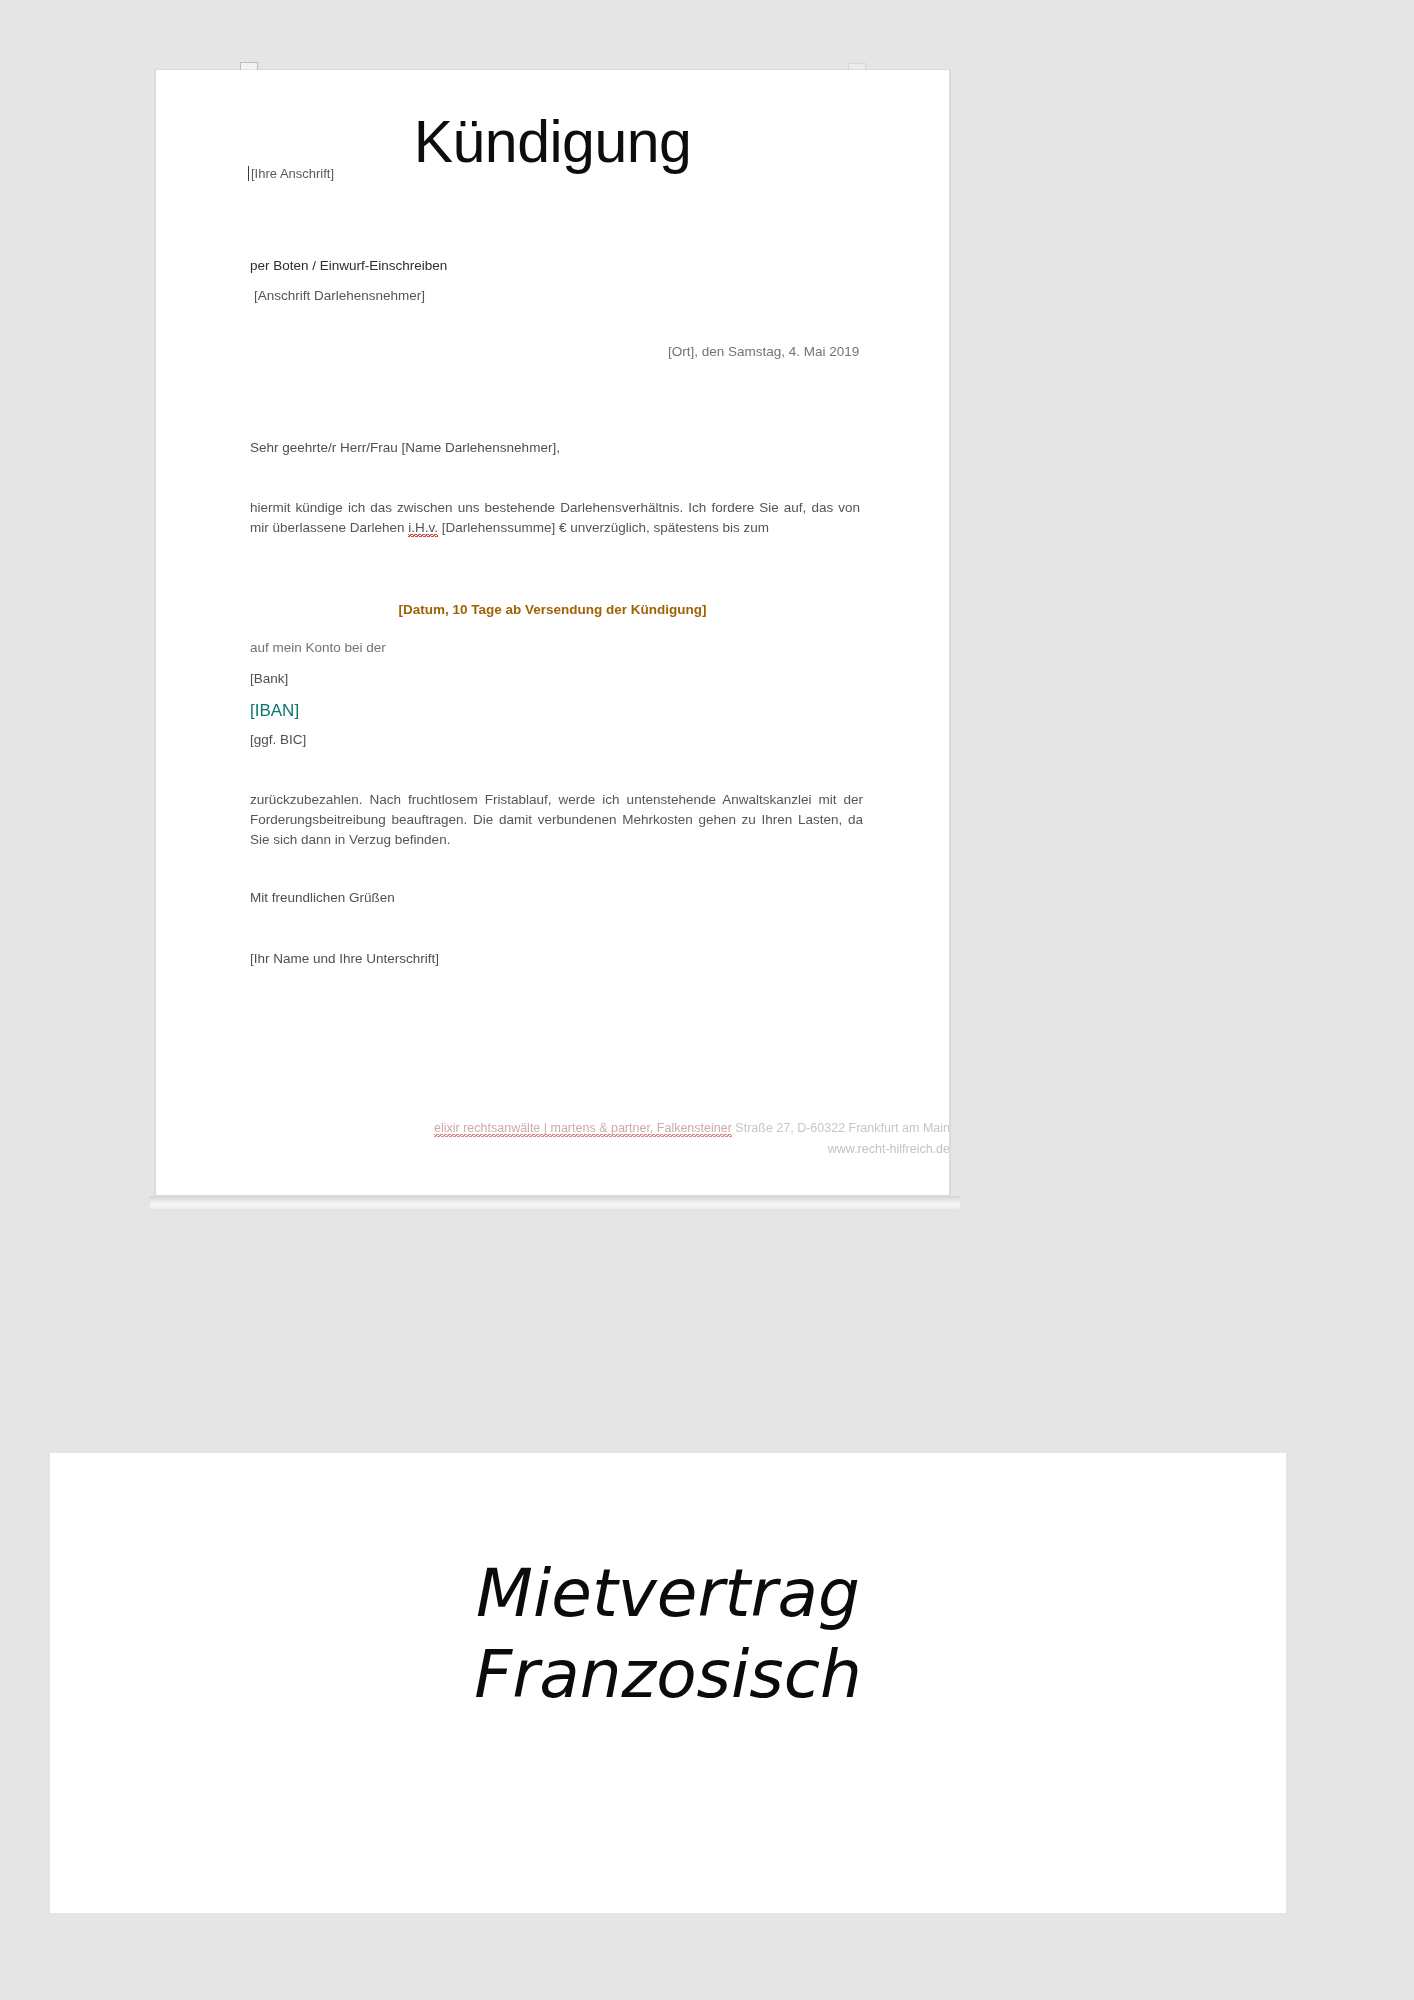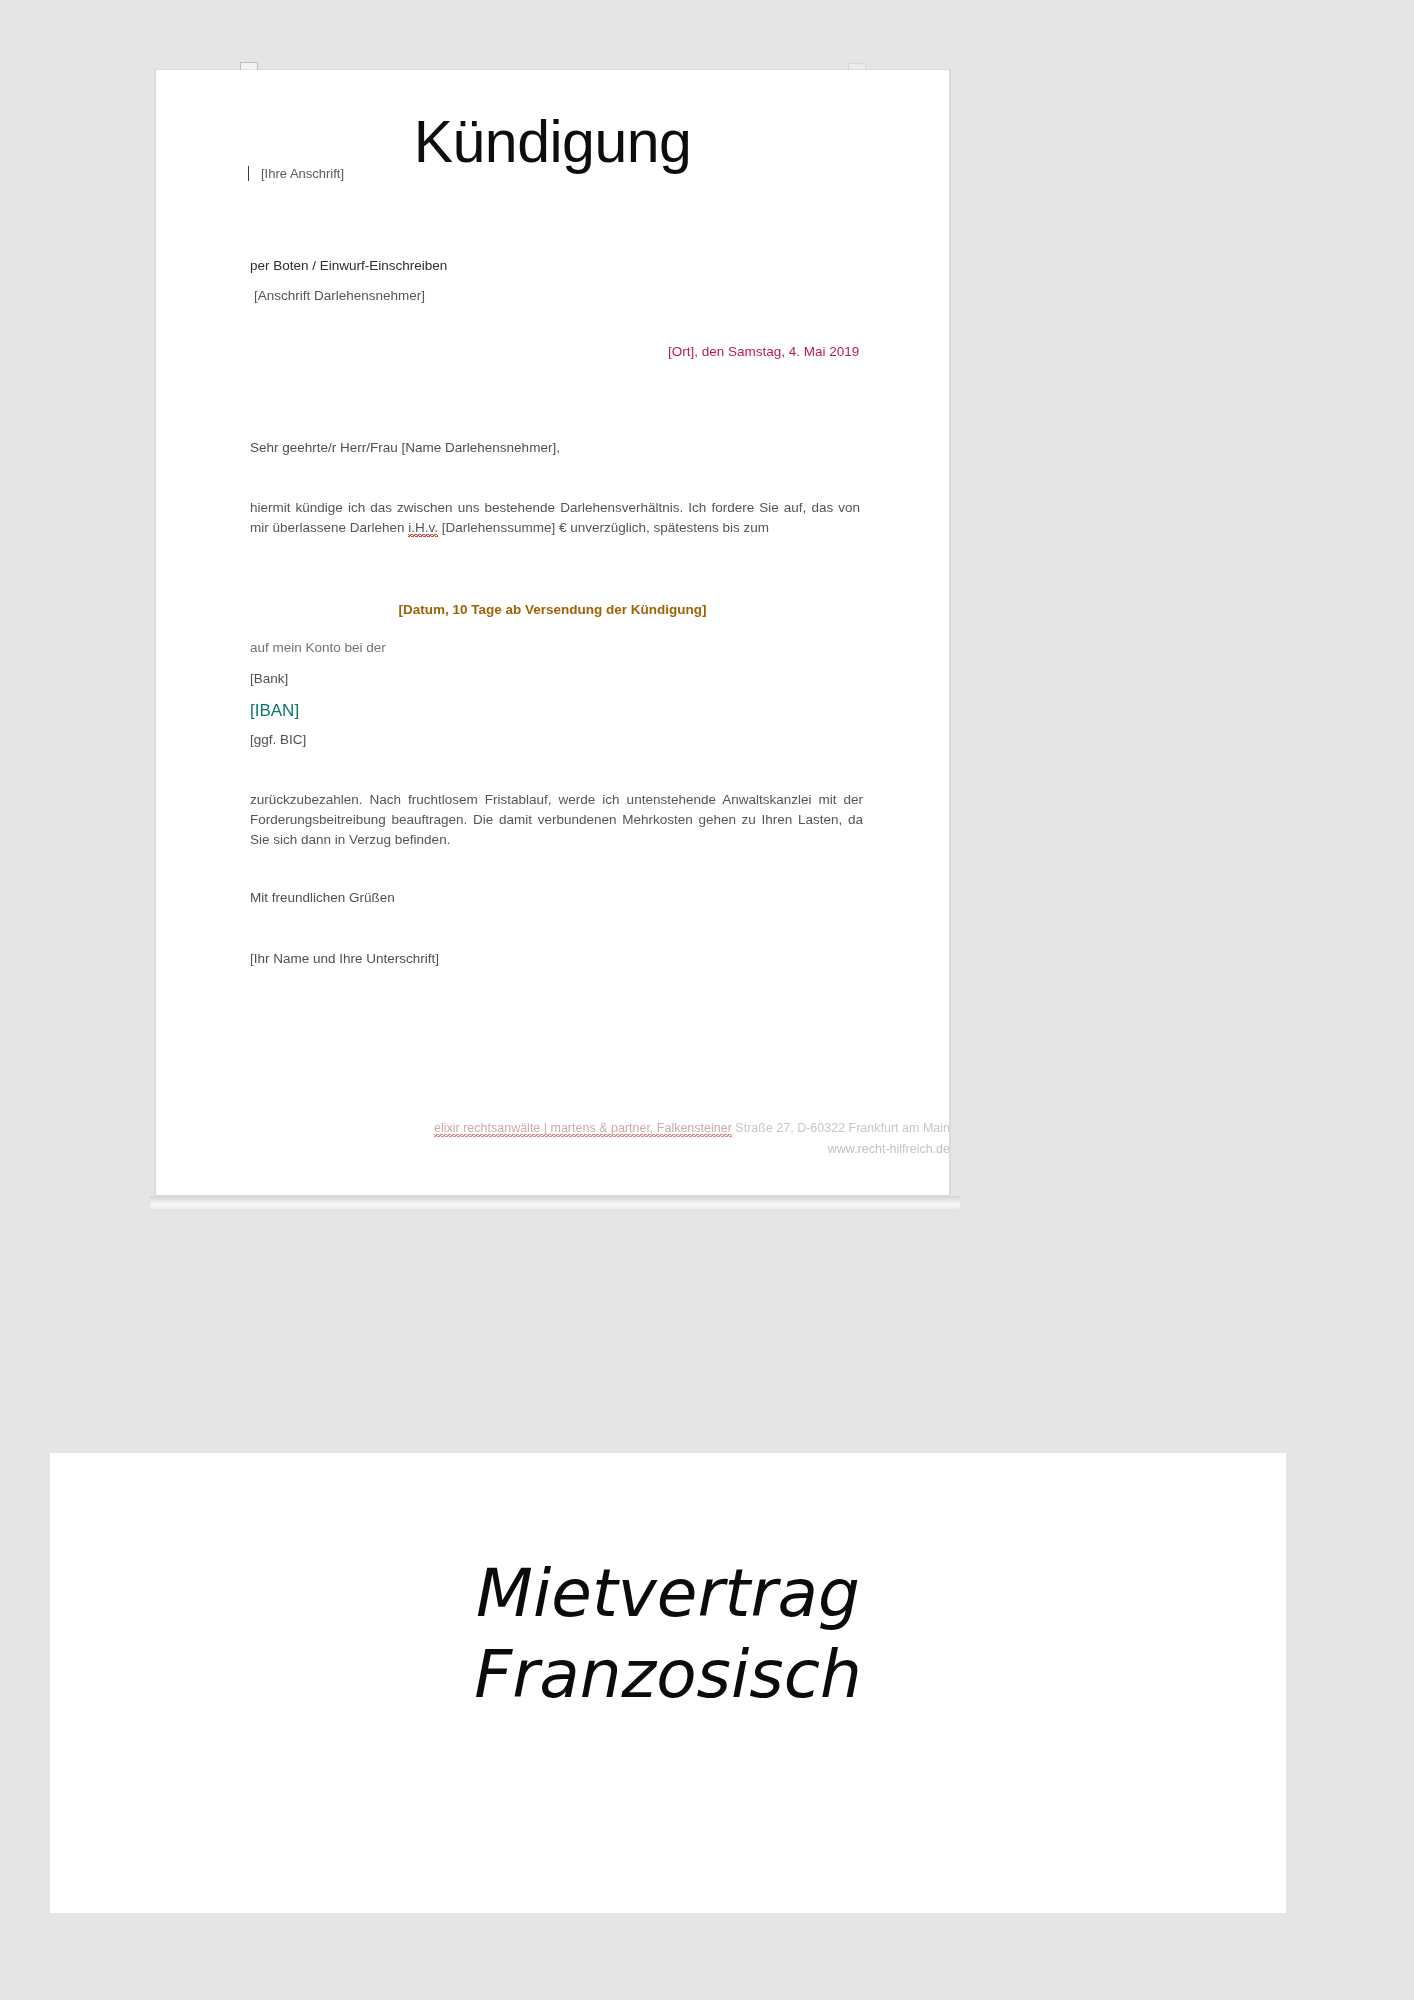--- a/index.html
+++ b/index.html
@@ -88,37 +88,37 @@
     font-weight: 400;
     letter-spacing: -0.5px;
     position: absolute;
     white-space: pre;
   }
   #ihre-anschrift {
     left: 93px; top: 96px;
     font-size: 13px;
     color: #5a5a5a;
     border-left: 1.5px solid #3a3a3a;
-    padding-left: 12px;
+    padding-left: 2px;
   }
   #per-boten {
     left: 95px; top: 188px;
     font-size: 13.5px;
     font-weight: normal;
     color: #2d2d2d;
   }
   #anschrift-dn {
     left: 99px; top: 218px;
     font-size: 13.5px;
     color: #555;
   }
   #ort-datum {
     left: 513px; top: 274px;
     font-size: 13.5px;
-    color: #be185d;
+    color: #737373;
   }
   #anrede {
     left: 95px; top: 370px;
     font-size: 13.5px;
     color: #4f4f4f;
   }
   #para1 {
     left: 95px; top: 428px;
     width: 610px;
   }

